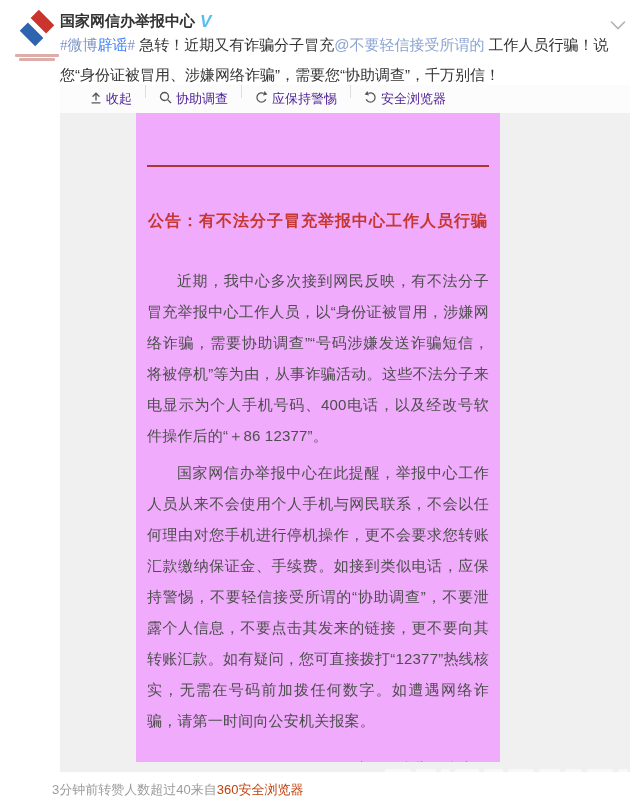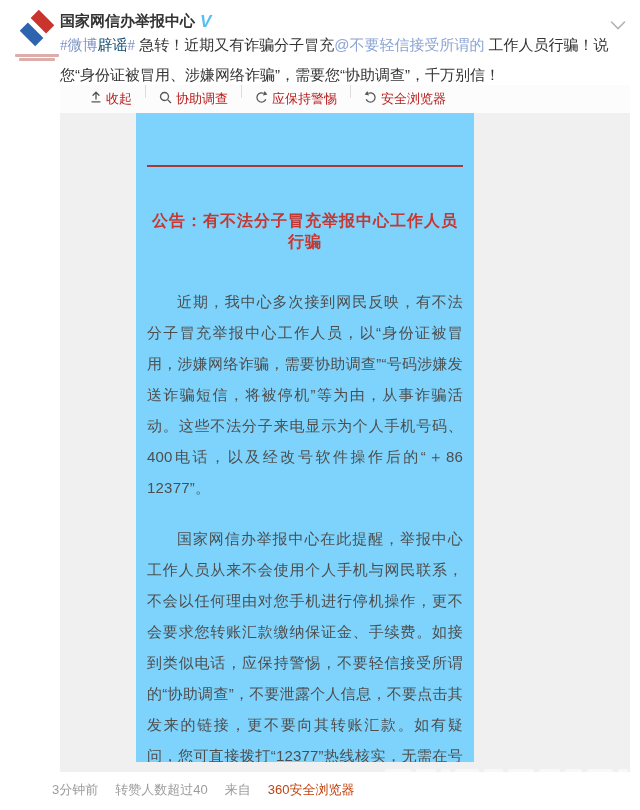--- a/index.html
+++ b/index.html
@@ -12,50 +12,50 @@
   .avatar .cap.c1{width:44px;}
   .avatar .cap.c2{width:36px;margin-top:1px;}
   .acct{position:absolute;left:60px;top:12px;display:flex;align-items:center;gap:5px;}
   .acct-name{font-size:15px;font-weight:bold;color:#333;}
   .vbadge{font-size:17px;font-weight:bold;color:#58bff1;font-style:italic;line-height:1;}
   .post-chevron{position:absolute;right:14px;top:16px;cursor:pointer;}
 
   
   .post{position:absolute;left:60px;top:30px;width:554px;font-size:15px;line-height:29px;color:#333;}
   .hashtag-blue{color:#7f94c5;font-family:Liberation Serif, serif;}
-  .hashtag-red{color:#0c4a6e;}
+  .hashtag-red{color:#3b82f6;}
   .mention{color:#8aa4d4;text-decoration:none;}
 
   
   .card{position:absolute;left:60px;top:85px;width:570px;}
   .toolbar{height:28px;display:flex;background:#fcfcfc;
-           font-size:13px;color:#b91c1c;padding-left:30px;font-family:Liberation Mono, monospace;}
+           font-size:13px;color:#4c1d95;padding-left:30px;}
   .tbtn{display:flex;align-items:center;gap:4px;cursor:pointer;white-space:nowrap;}
   .tdiv{width:1px;height:13px;background:#ddd;margin:0 13px;}
 
   .image-area{position:relative;height:659px;background:#f0f0f0;}
-  .doc{position:absolute;left:76px;top:0;width:338px;height:649px;background:#7dd3fc;
+  .doc{position:absolute;left:76px;top:0;width:364px;height:649px;background:#f0abfc;
        overflow:hidden;box-sizing:border-box;padding:0 11px;}
   .red-rule{height:2px;background:#a73833;margin-top:52px;}
   .doc-title{margin-top:44px;text-align:center;color:#c53730;font-weight:bold;
              font-size:16px;letter-spacing:1px;}
   .doc-body p{margin:0;font-size:15px;line-height:31px;color:#4e4e4e;
               text-align:justify;text-indent:2em;letter-spacing:.2px;}
   .doc-body p.p1{margin-top:33px;}
-  .doc-body p.p2{margin-top:20px;}
+  .doc-body p.p2{margin-top:6px;}
   .doc-sig{margin-top:24px;text-align:right;padding-right:14px;font-size:15px;color:#4e4e4e;}
   .doc-date{margin-top:11px;text-align:right;padding-right:14px;font-size:19px;color:#4e4e4e;}
   .bottom-rule{height:2px;background:#a73833;margin-top:22px;}
 
   
   .wm-blocks{position:absolute;right:2px;bottom:-12px;display:flex;gap:5px;z-index:3;}
   .wm-blocks i{display:block;height:15px;background:rgba(255,255,255,.55);border-radius:2px;}
 
   
-  .footer{position:absolute;left:52px;top:781px;font-size:13px;color:#9c9c9c;display:flex;gap:17px;}
+  .footer{position:absolute;left:52px;top:781px;font-size:13px;color:#9c9c9c;display:flex;gap:0;}
   .footer a{color:#c2410c;text-decoration:none;}
 </style>
 </head>
 <body>
 
 <div class="page">
 
   <div class="avatar">
     <span>
       <svg width="44" height="40" viewBox="0 0 48 44">

